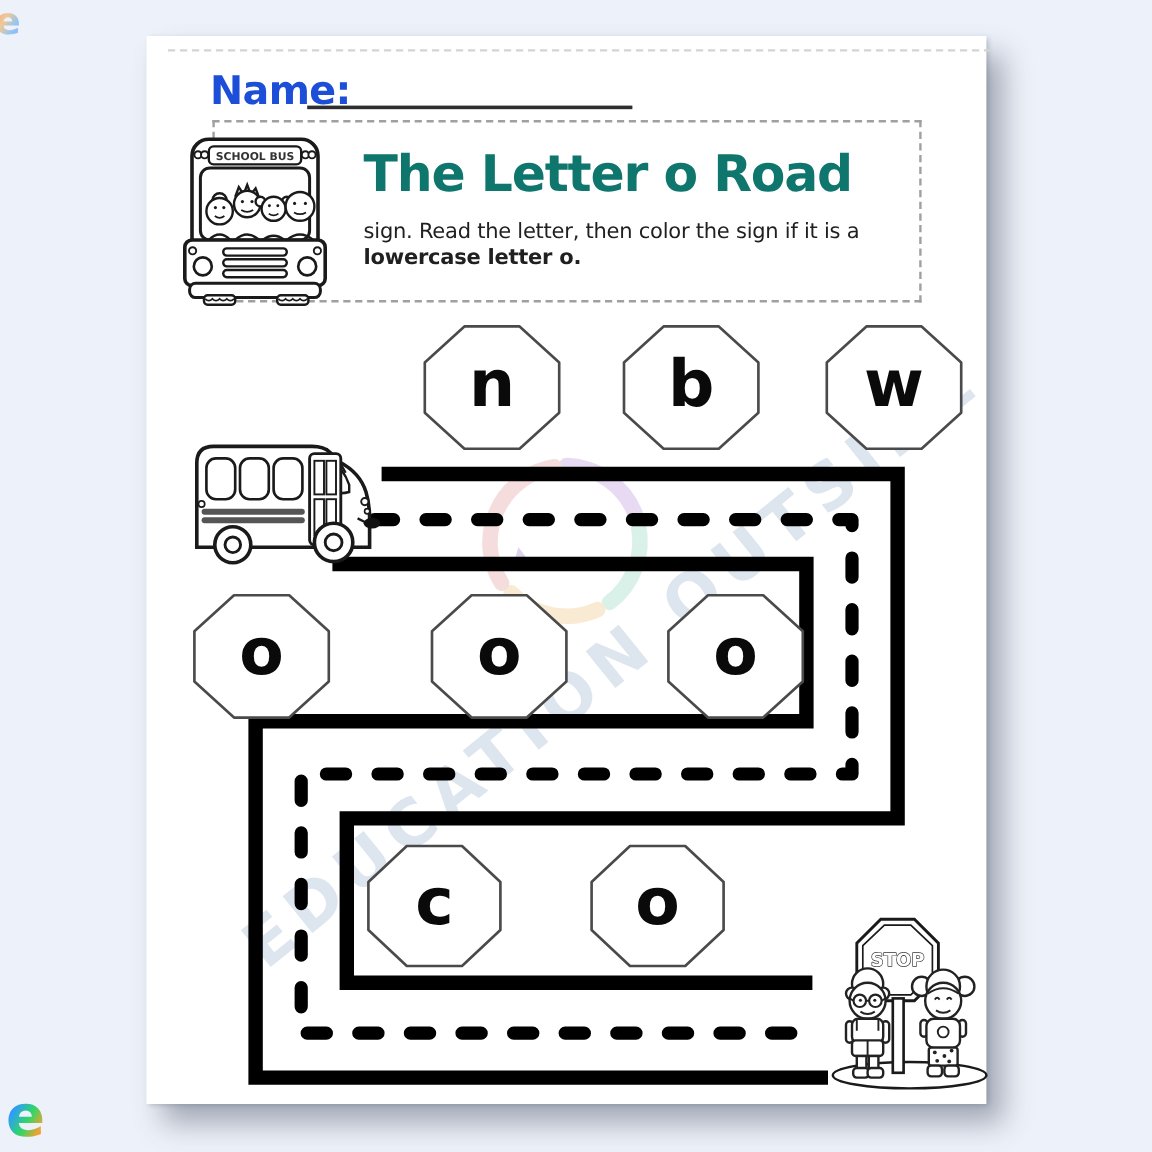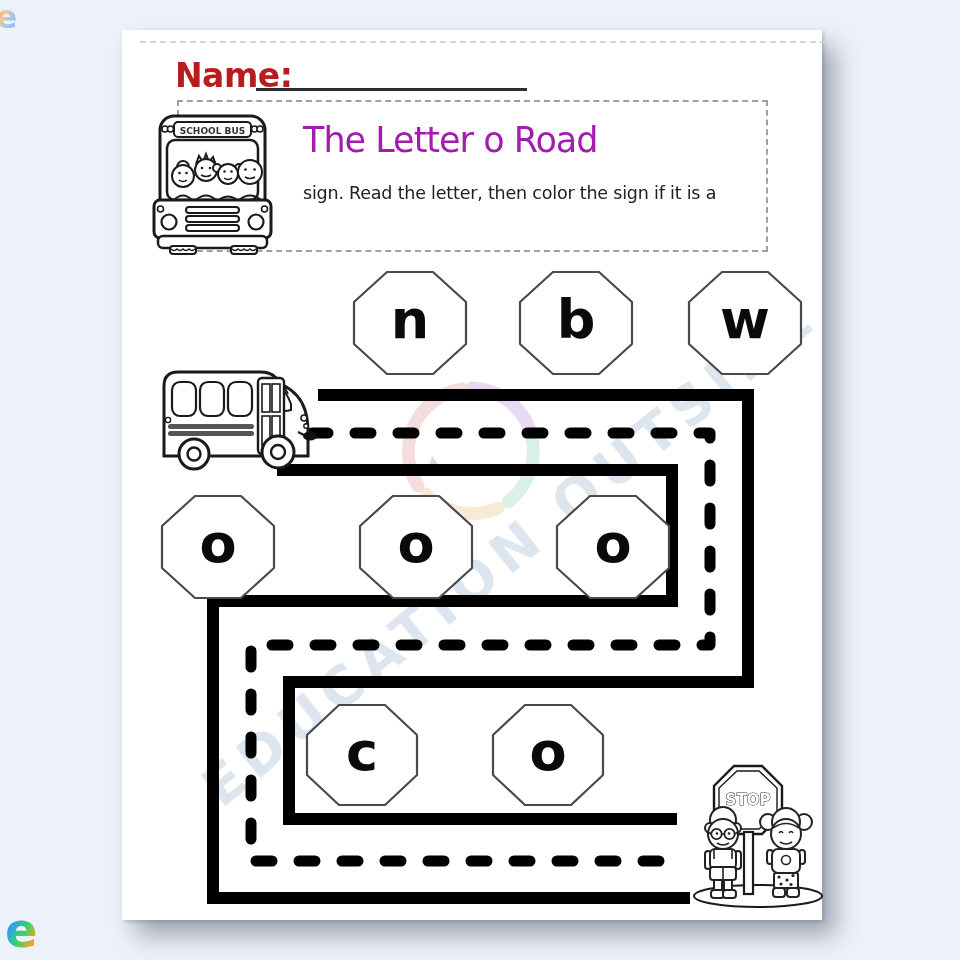--- a/index.html
+++ b/index.html
@@ -12,33 +12,33 @@
     position:absolute;left:122px;top:30px;width:700px;height:890px;
     background:#ffffff;z-index:1;
     box-shadow:14px 16px 22px rgba(70,80,100,0.45), 2px 2px 4px rgba(60,70,90,0.25);
   }
   .trim-line{
     position:absolute;left:140px;top:41px;width:686px;height:0;
     border-top:2px dashed #d4d4d4;z-index:2;
   }
   .name-label{
     position:absolute;left:175px;top:56px;z-index:6;
-    font-size:33px;font-weight:700;color:#b91c1c;letter-spacing:-0.5px;
+    font-size:33px;font-weight:700;color:#1d4ed8;letter-spacing:-0.5px;
   }
   .name-line{
     position:absolute;left:256px;top:57px;width:271px;height:31px;z-index:6;
     border-bottom:3px solid #2e2e2e;
   }
   .dir-box{
     position:absolute;left:177px;top:100px;width:591px;height:152px;z-index:2;
     border:2px dashed #a0a0a0;box-sizing:border-box;background:transparent;
   }
   .title{
     position:absolute;left:303px;top:120px;z-index:6;
-    font-size:35px;font-weight:400;color:#a21caf;letter-spacing:-1px;white-space:nowrap;
+    font-size:42px;font-weight:700;color:#0f766e;letter-spacing:-1px;white-space:nowrap;
   }
   .directions{
     position:absolute;left:303px;top:183px;z-index:6;
     font-size:17.5px;line-height:21.5px;color:#202020;letter-spacing:-0.2px;
   }
   .directions .line{white-space:nowrap;}
   .directions .b{font-weight:700;}
   .watermark-text{
     position:absolute;left:110px;top:520px;width:800px;height:62px;z-index:3;
     transform:rotate(-39deg);transform-origin:50% 50%;
@@ -67,20 +67,21 @@
 
 <div class="paper"></div>
 <div class="trim-line"></div>
 
 <div class="name-label">Name:</div>
 <div class="name-line"></div>
 <div class="dir-box"></div>
 <div class="title">The Letter o Road</div>
 <div class="directions">
   <div class="line">sign. Read the letter, then color the sign if it is a</div>
+  <div class="line b">lowercase letter o.</div>
 </div>
 
 <div class="watermark-text">EDUCATION OUTSIDE</div>
 <svg class="watermark-ring" width="150" height="150" viewBox="0 0 150 150">
   <g fill="none" stroke-width="13" stroke-linecap="round">
     <path d="M74,10 A64,64 0 0 1 132,52" stroke="#9b59c9"></path>
     <path d="M134,60 A64,64 0 0 1 110,124" stroke="#5bc49f"></path>
     <path d="M100,130 A64,64 0 0 1 28,116" stroke="#e0a23c"></path>
     <path d="M20,108 A64,64 0 0 1 64,11" stroke="#d96a6a"></path>
   </g>

